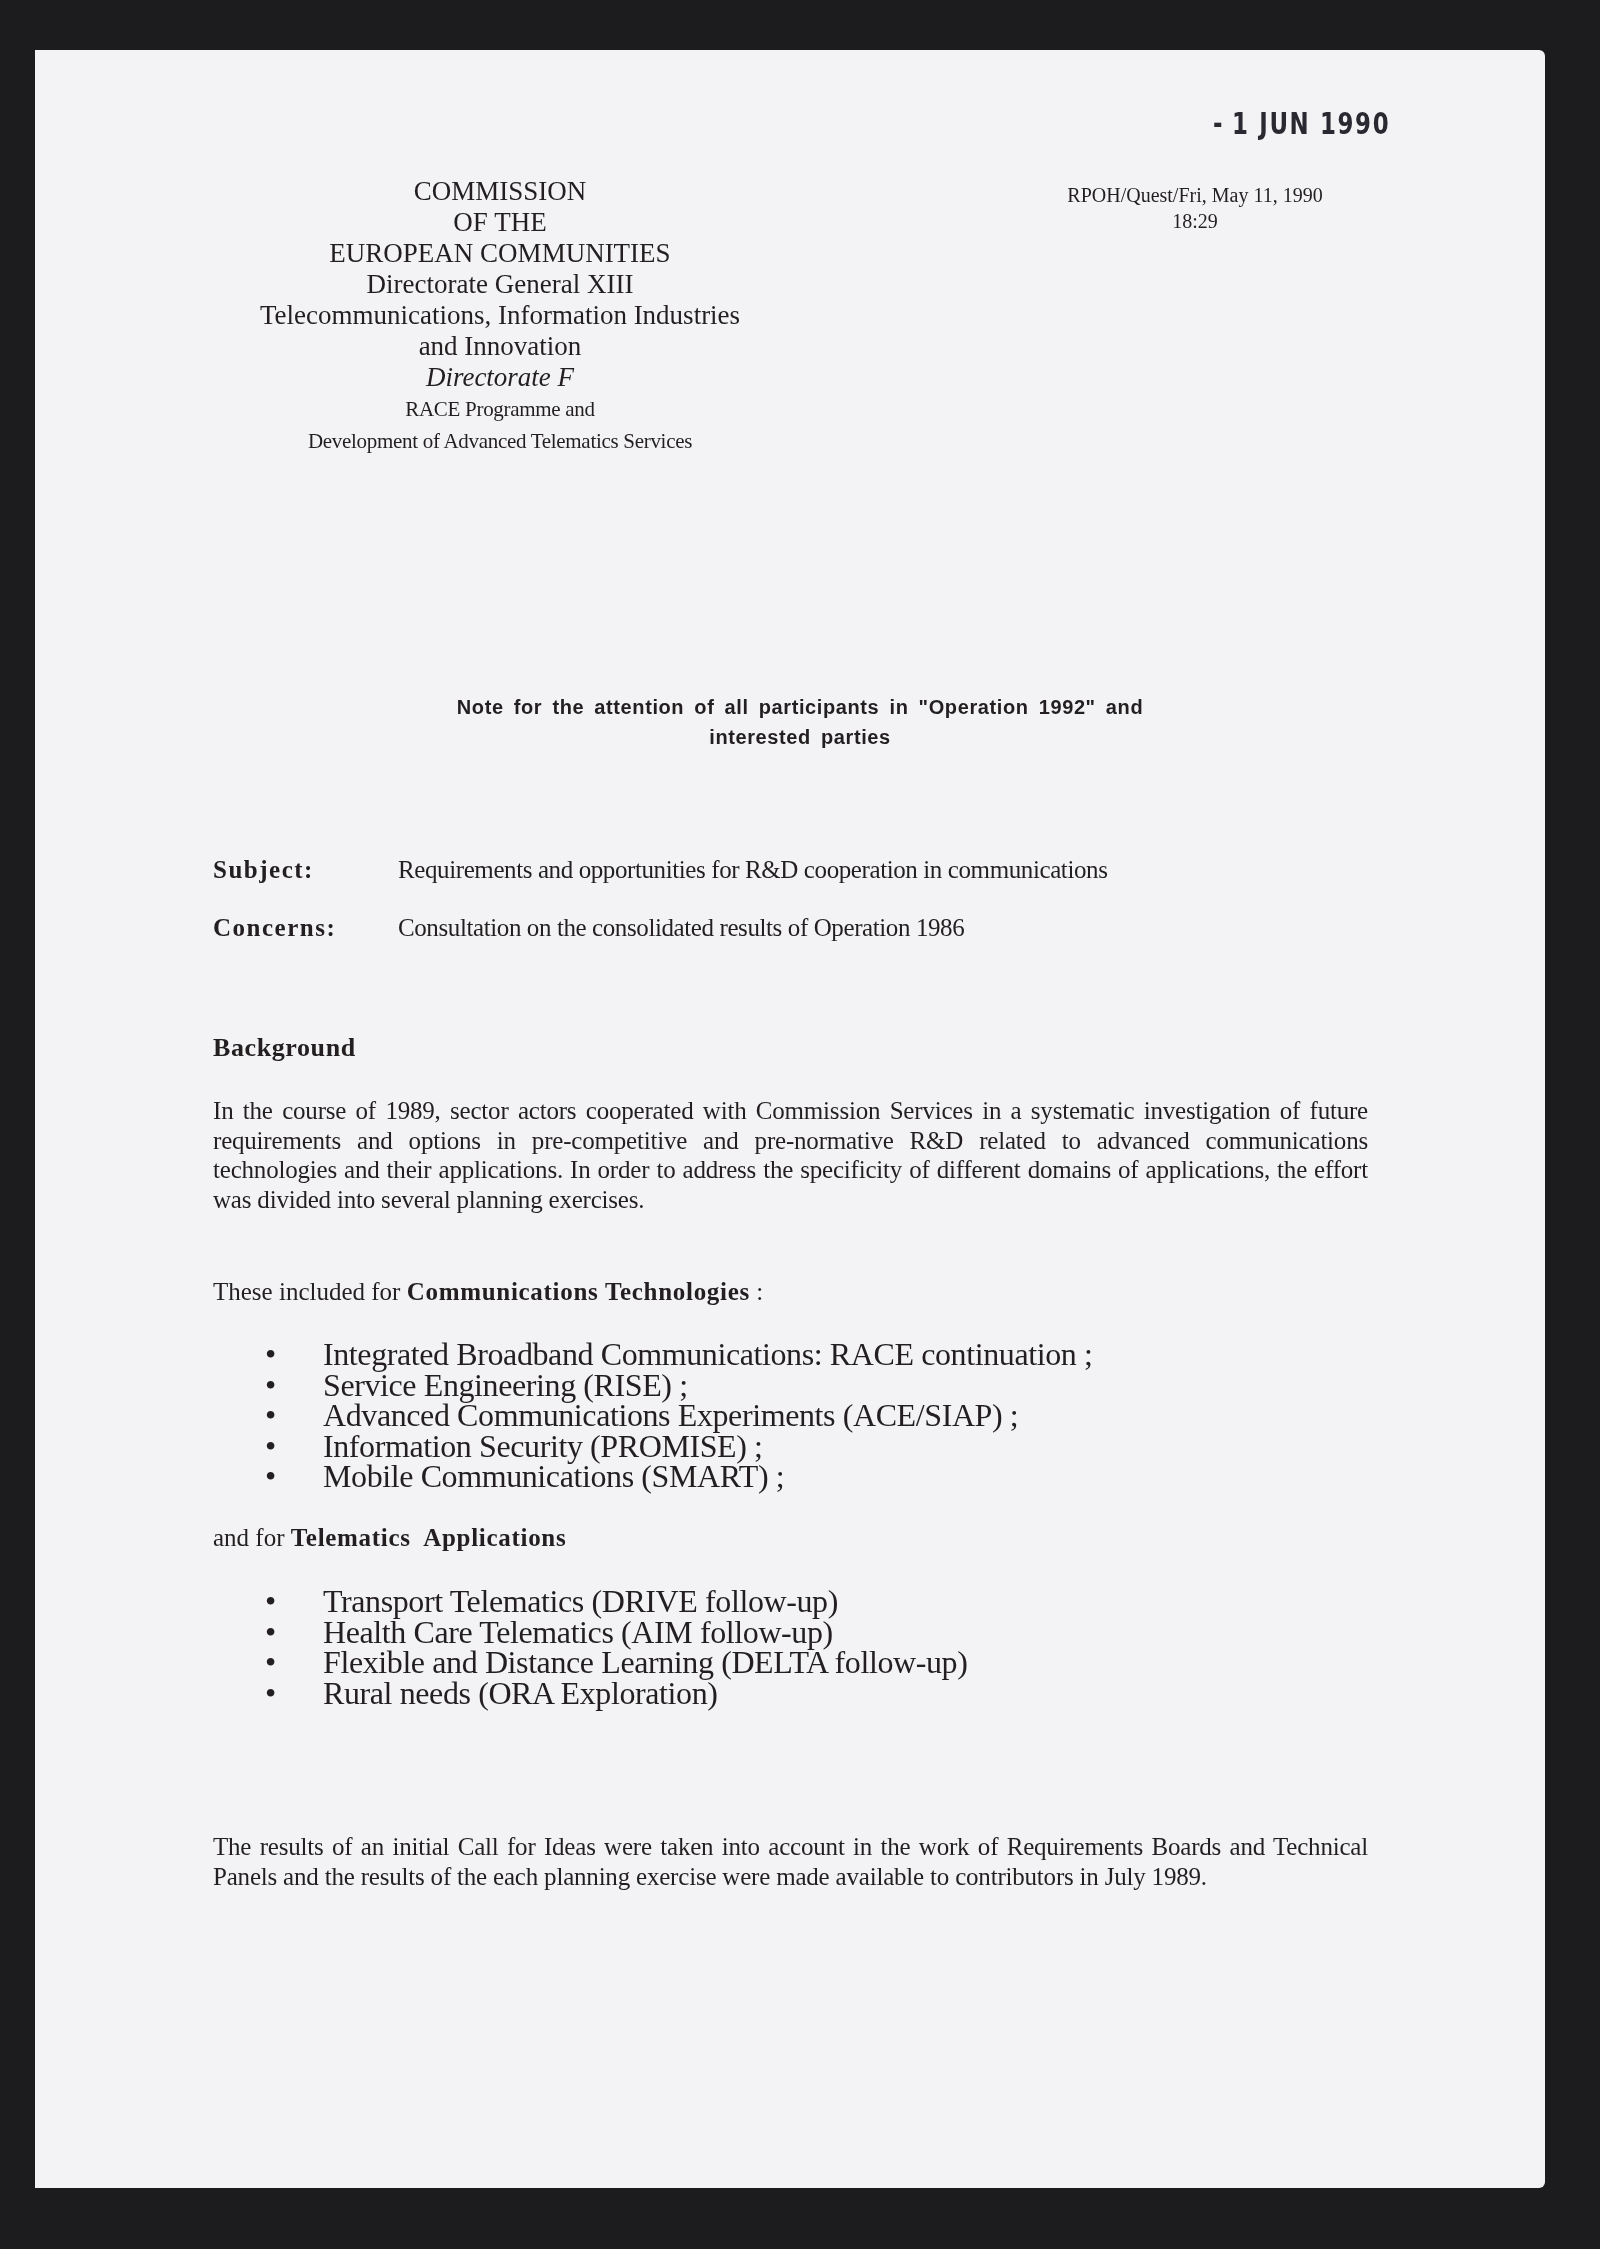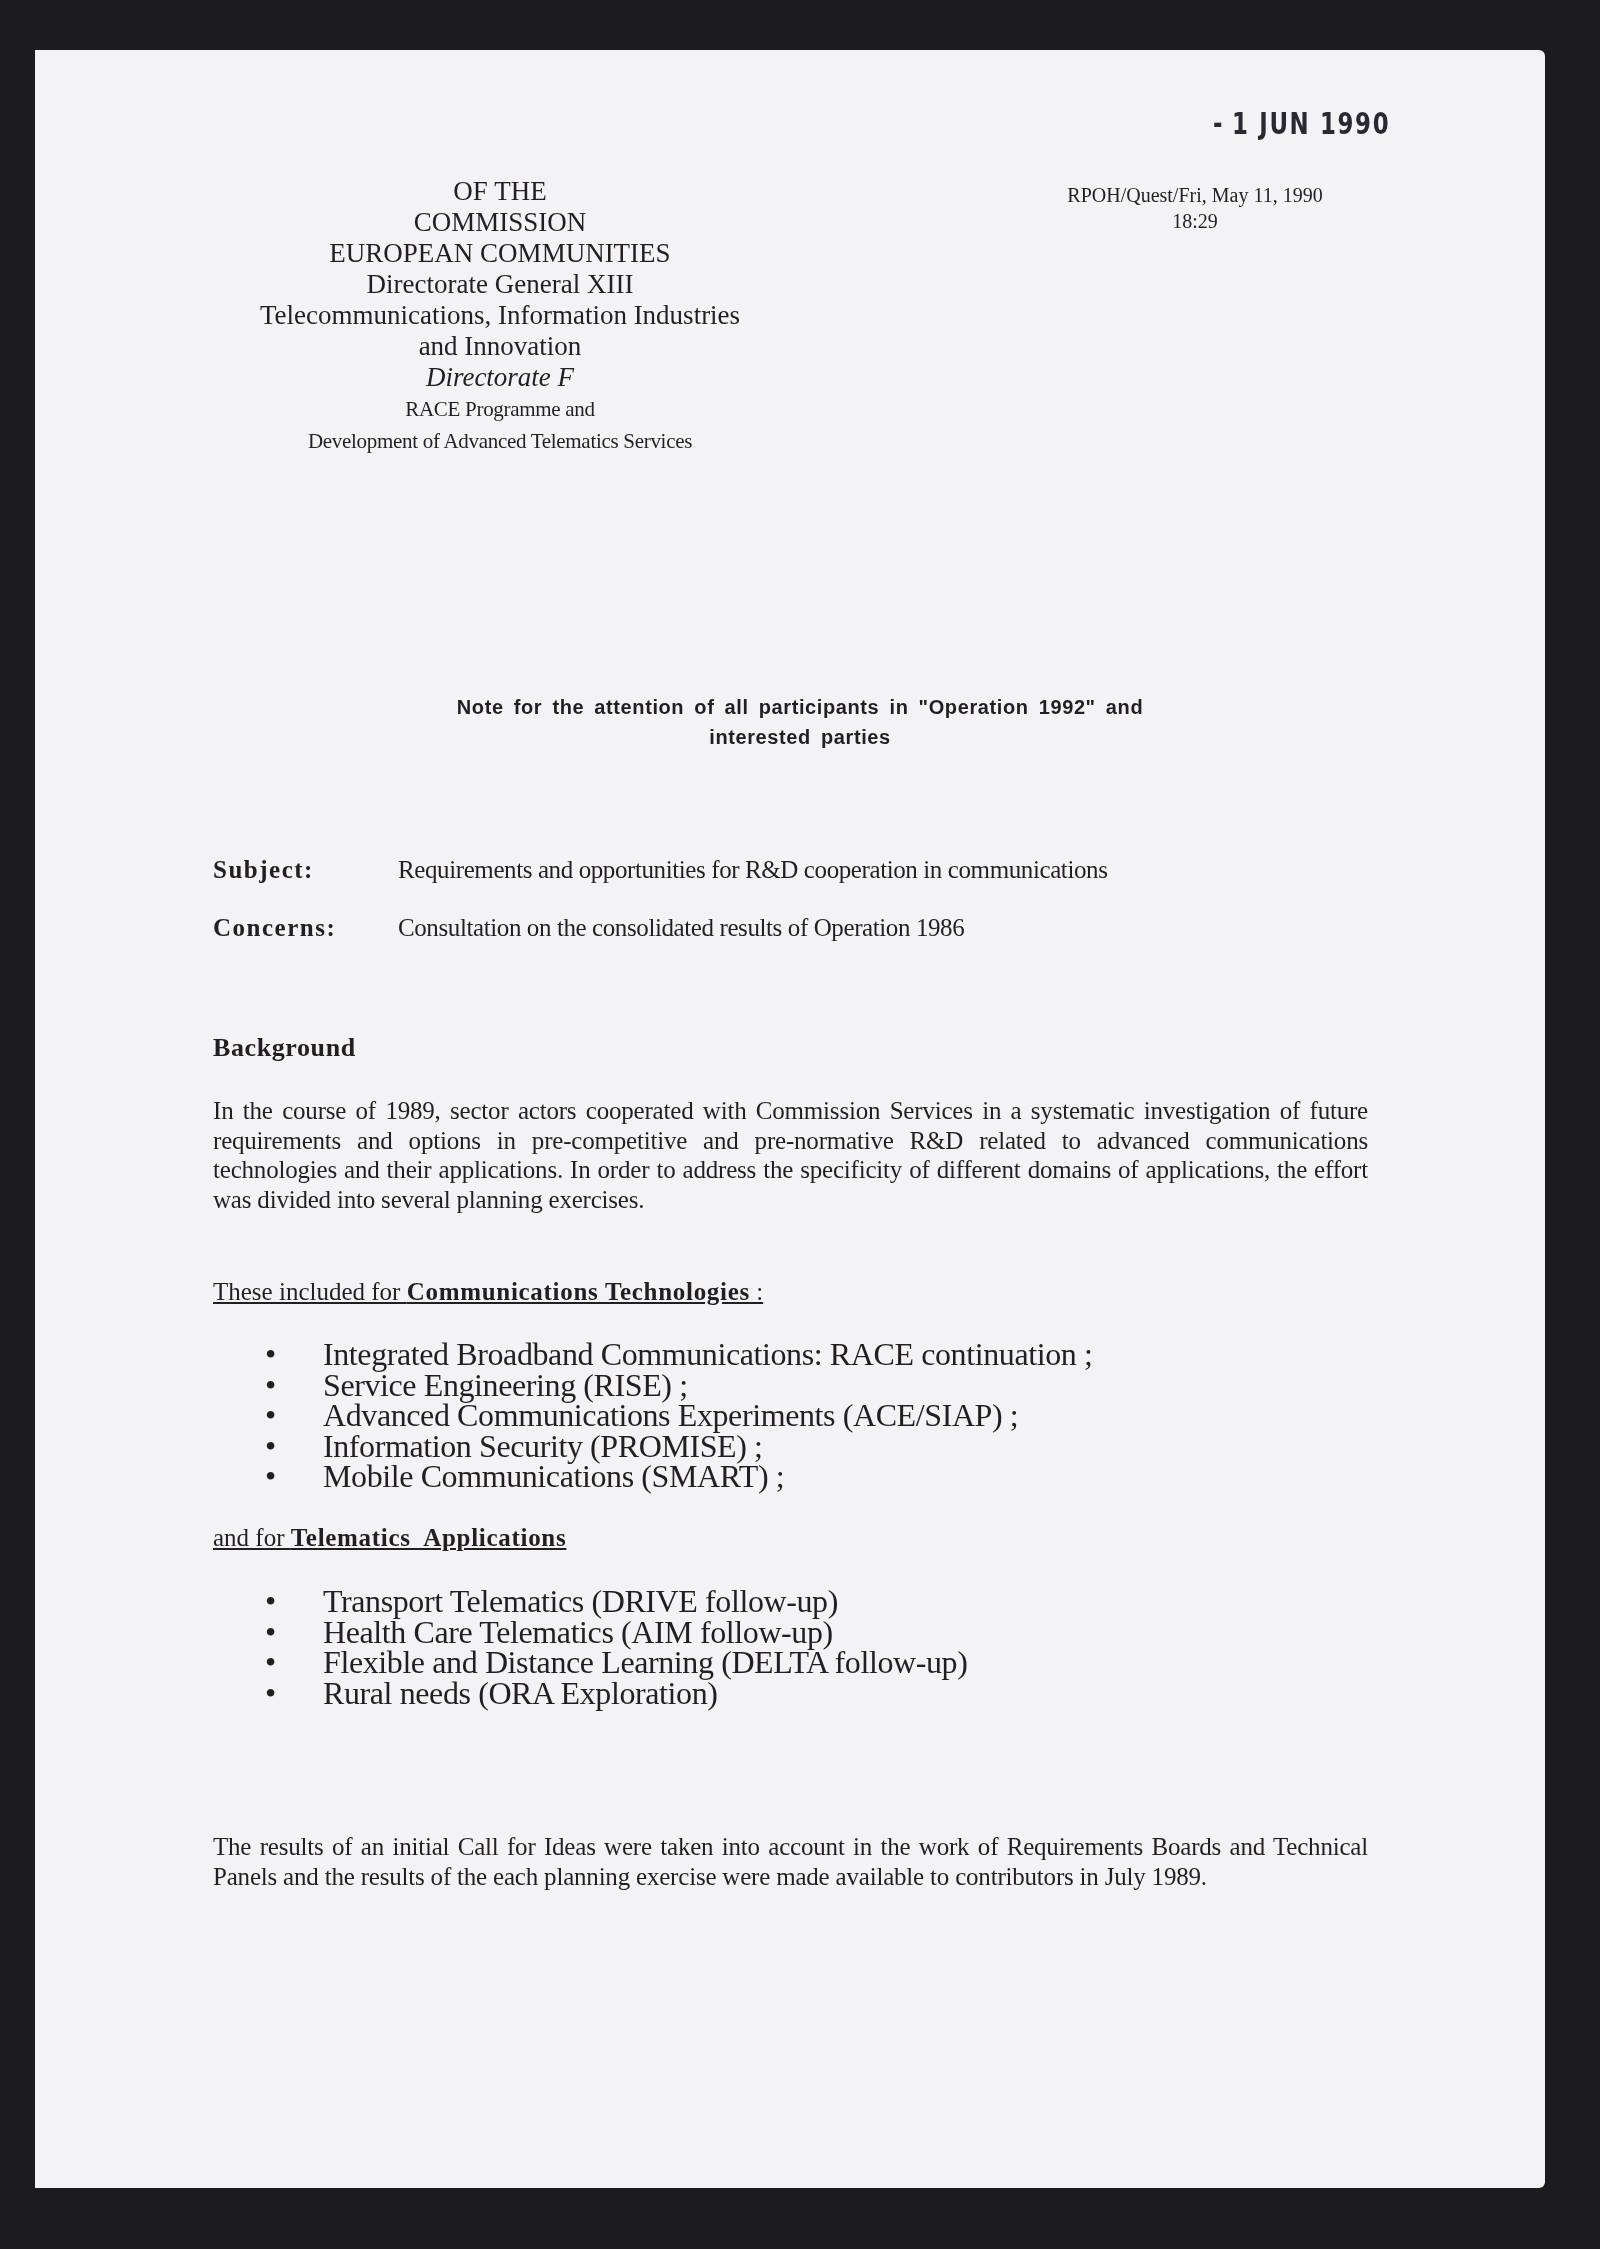--- a/index.html
+++ b/index.html
@@ -64,21 +64,21 @@
   .h2 {
     left: 213px; top: 1033px;
     font-weight: bold; font-size: 26px; letter-spacing: 0.6px;
   }
   .para {
     left: 213px; width: 1155px;
     font-size: 25px; line-height: 29.5px;
     text-align: justify;
     letter-spacing: -0.2px;
   }
-  .lead { left: 213px; font-size: 25px; line-height: 30px; white-space: nowrap; text-decoration: underline; }
+  .lead { left: 213px; font-size: 25px; line-height: 30px; white-space: nowrap; }
   .lead b { letter-spacing: 0.7px; }
   ul.blist {
     position: absolute;
     left: 265px;
     margin: 0; padding: 0;
     list-style: none;
     font-size: 32px; line-height: 30.5px;
     letter-spacing: -0.4px;
   }
   ul.blist li { position: relative; padding-left: 58px; white-space: nowrap; }
@@ -88,22 +88,22 @@
   }
 </style>
 </head>
 <body>
 
 <div class="page"></div>
 
 <div class="abs stamp"><span class="dash">-</span> <span>1 JUN 1990</span></div>
 
 <div class="abs org">
+  <div>COMMISSION</div>
   <div>OF THE</div>
-  <div>COMMISSION</div>
   <div>EUROPEAN COMMUNITIES</div>
   <div>Directorate General XIII</div>
   <div>Telecommunications, Information Industries</div>
   <div>and Innovation</div>
   <div class="it">Directorate F</div>
   <div class="small">RACE Programme and</div>
   <div class="small" style="line-height:30px;">Development of Advanced Telematics Services</div>
 </div>
 
 <div class="abs ref">

